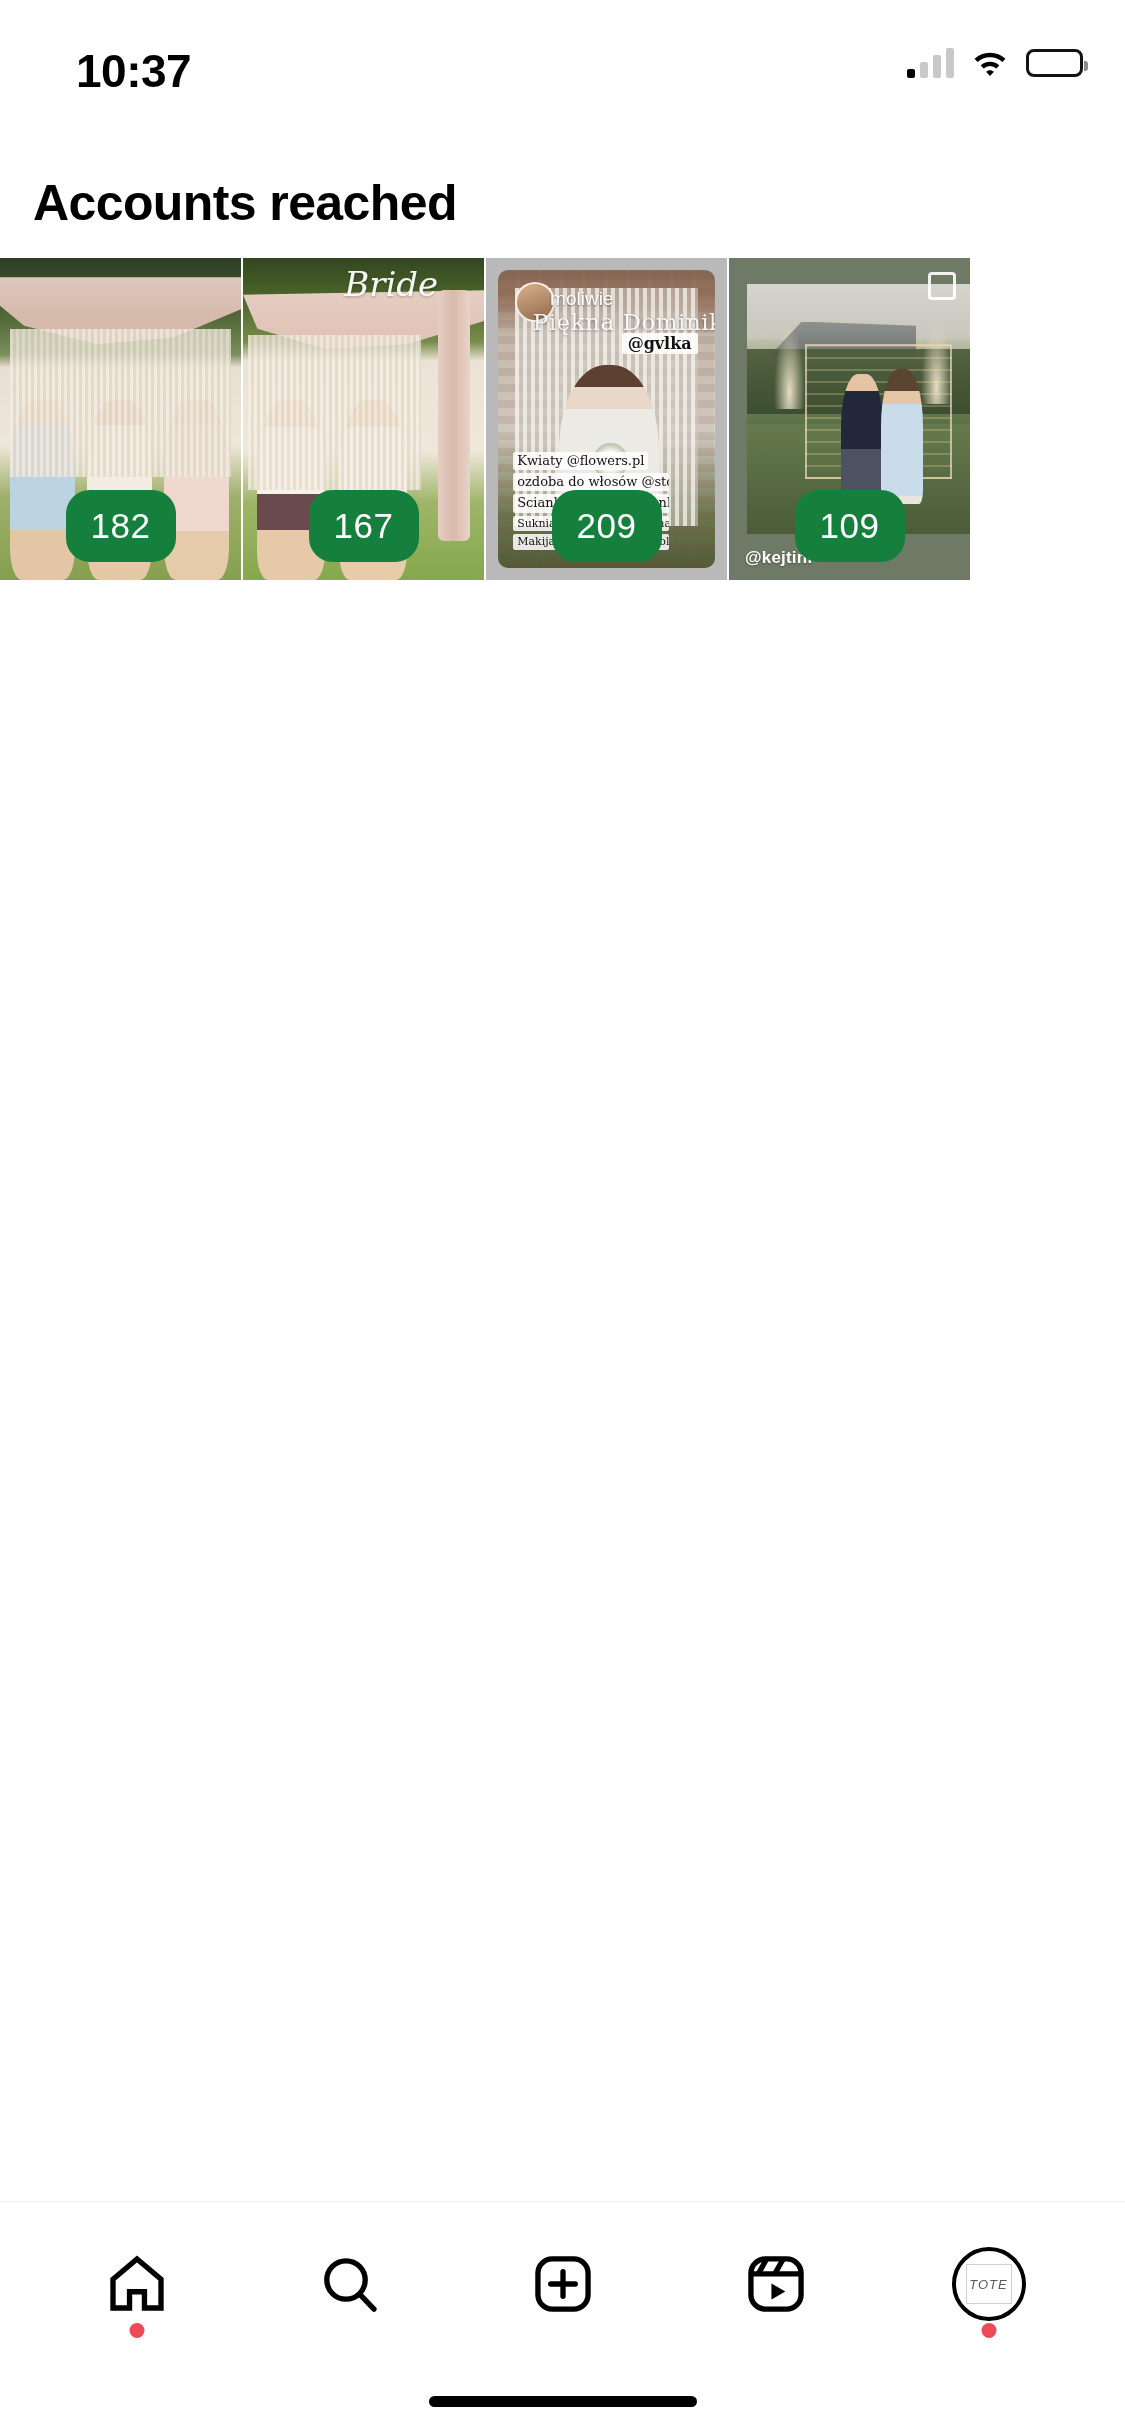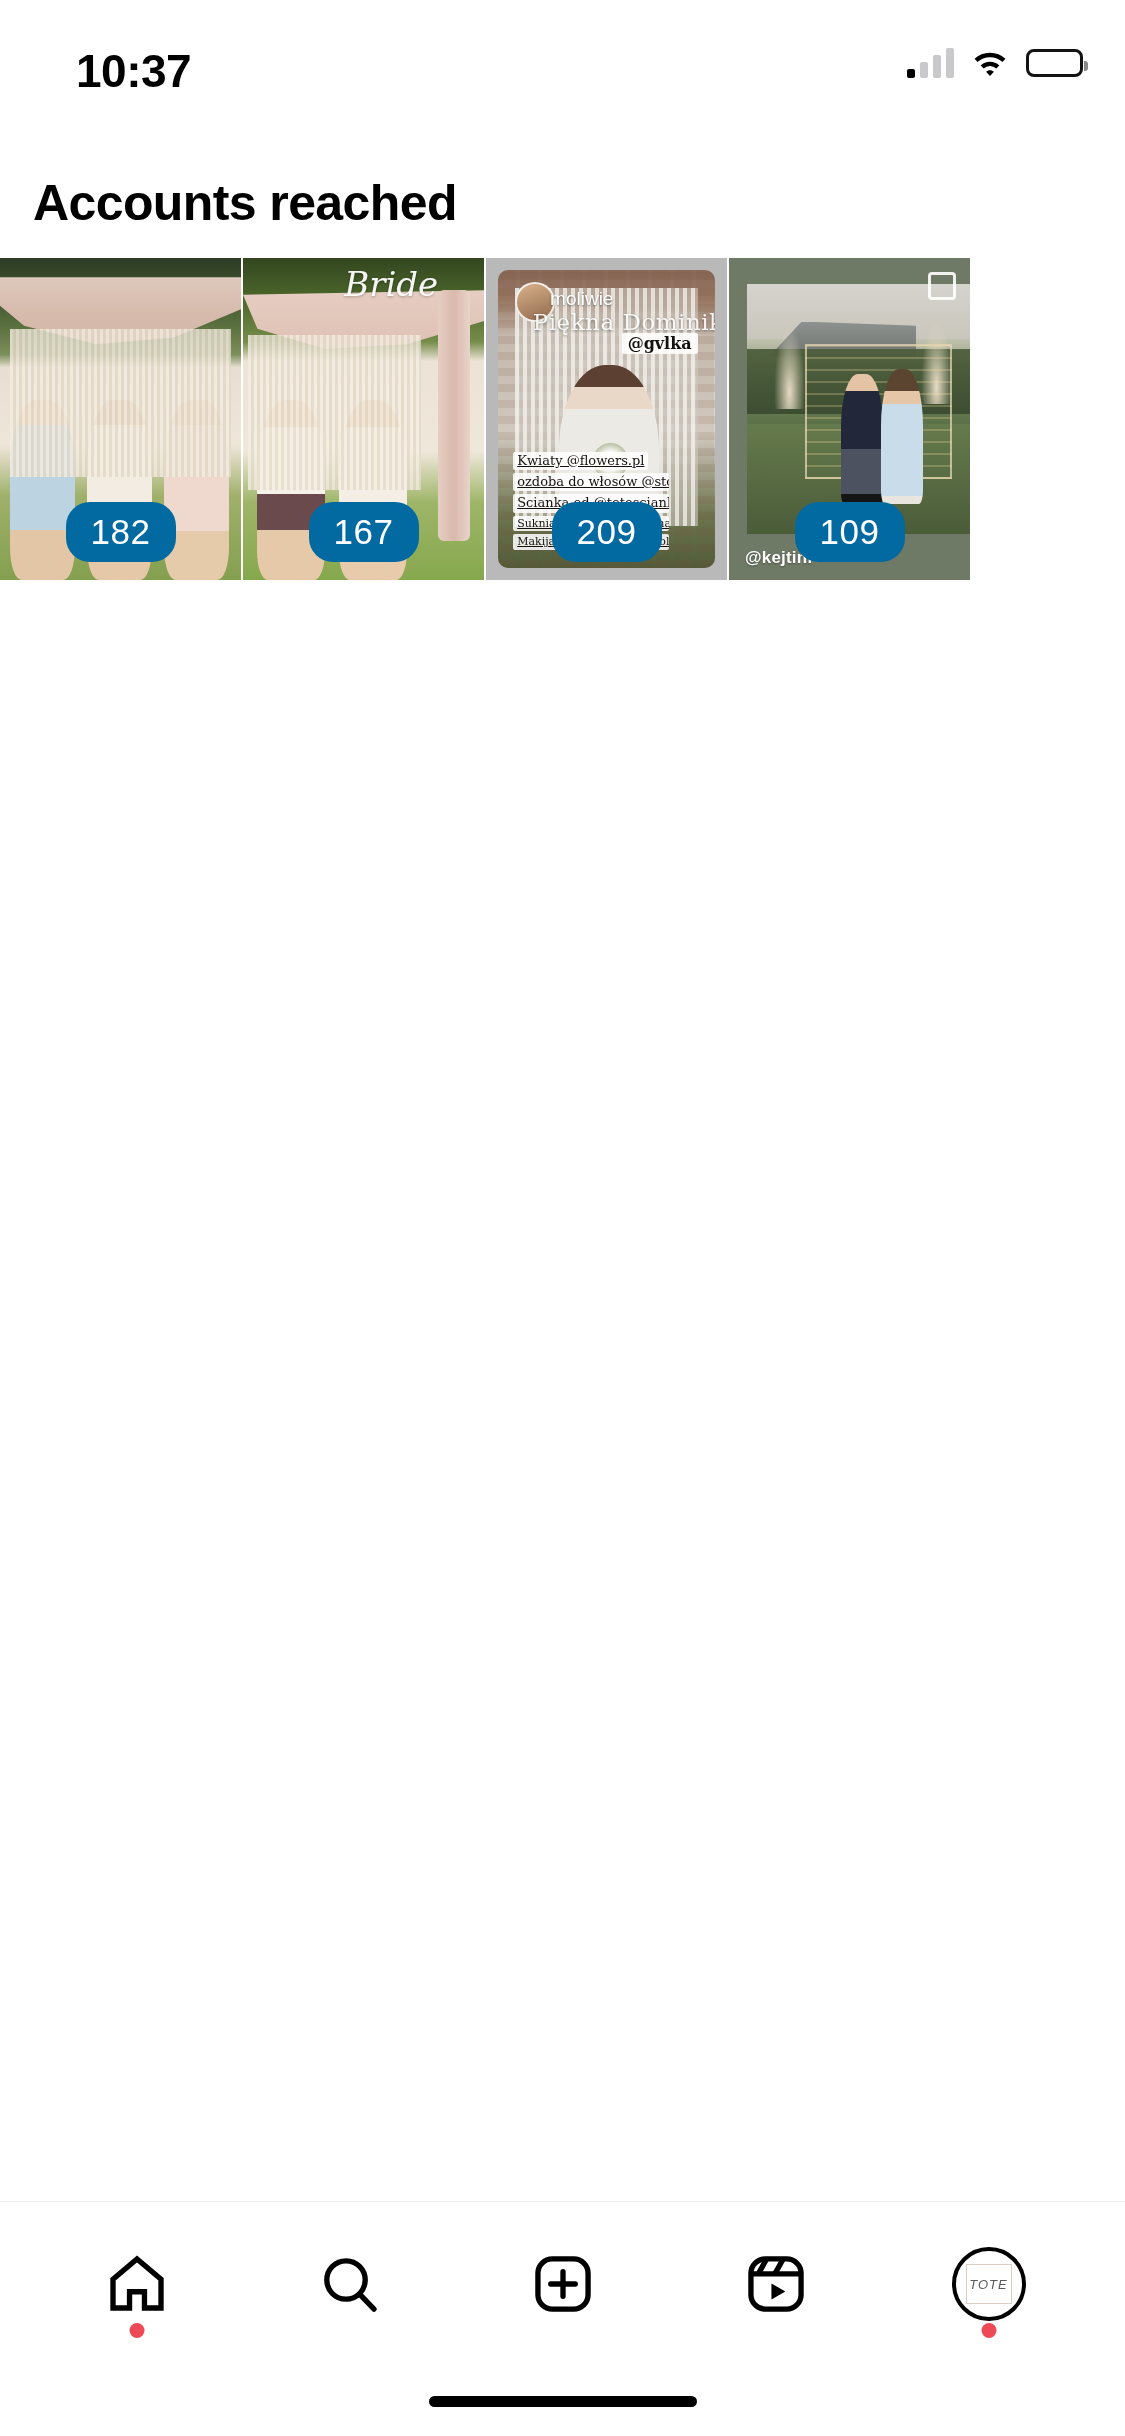--- a/index.html
+++ b/index.html
@@ -75,22 +75,22 @@
 
   
   .grid{ display:flex; flex-wrap:wrap; gap:2px; }
   .cell{
     position:relative; width:241px; height:322px; overflow:hidden;
     background:#d8d8d8; cursor:pointer;
   }
   .cell .art{ position:absolute; inset:0; }
   .badge{
     position:absolute; left:50%; bottom:18px; transform:translateX(-50%);
-    background:#0369a1; color:#fff; border-radius:24px;
-    min-width:110px; height:60px; padding:0 24px;
+    background:#15803d; color:#fff; border-radius:24px;
+    min-width:110px; height:72px; padding:0 24px;
     display:flex; align-items:center; justify-content:center;
     font-size:35px; font-weight:400; letter-spacing:.5px;
   }
   .handle{
     position:absolute; left:16px; bottom:12px;
     color:#fff; font-size:17px; font-weight:600; letter-spacing:.2px;
     text-shadow:0 1px 2px rgba(0,0,0,.35);
   }
 
   
@@ -181,21 +181,21 @@
     font-size:16px; font-weight:700; padding:1px 6px; border-radius:2px;
     font-family:"DejaVu Serif", serif;
   }
   .a3 .stickers{
     position:absolute; left:7%; bottom:6%; width:72%;
     display:flex; flex-direction:column; gap:3px; align-items:flex-start;
   }
   .a3 .stickers span{
     background:rgba(255,255,255,.86); color:#15110f;
     font-family:"DejaVu Serif", serif; font-size:13px; line-height:1.25;
-    padding:1px 4px; border-radius:2px; white-space:nowrap; max-width:100%; overflow:hidden;text-decoration:underline;
+    padding:1px 4px; border-radius:2px; white-space:nowrap; max-width:100%; overflow:hidden;
   }
   .a3 .stickers span.sm{ font-size:11px; }
 
   
   .a4{ background:#6f7a66; }
   .a4 .inner{
     position:absolute; left:18px; top:26px; right:0px; bottom:46px; overflow:hidden;
     background:linear-gradient(180deg,#cfd0cd 0%,#dcd6cd 16%,#8b9a74 34%,#5e7349 54%,#4d6140 74%,#47583c 100%);
   }
   .a4 .sky{ position:absolute; left:0; right:0; top:0; height:22%; background:linear-gradient(180deg,#d5d3cd,#c9c6bc); }

